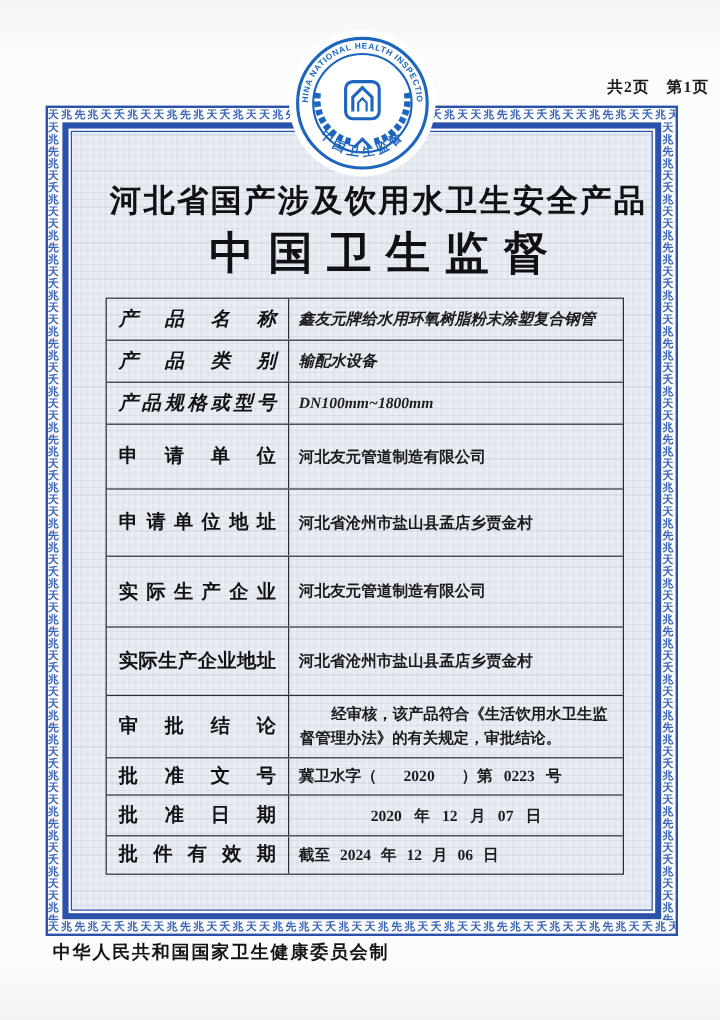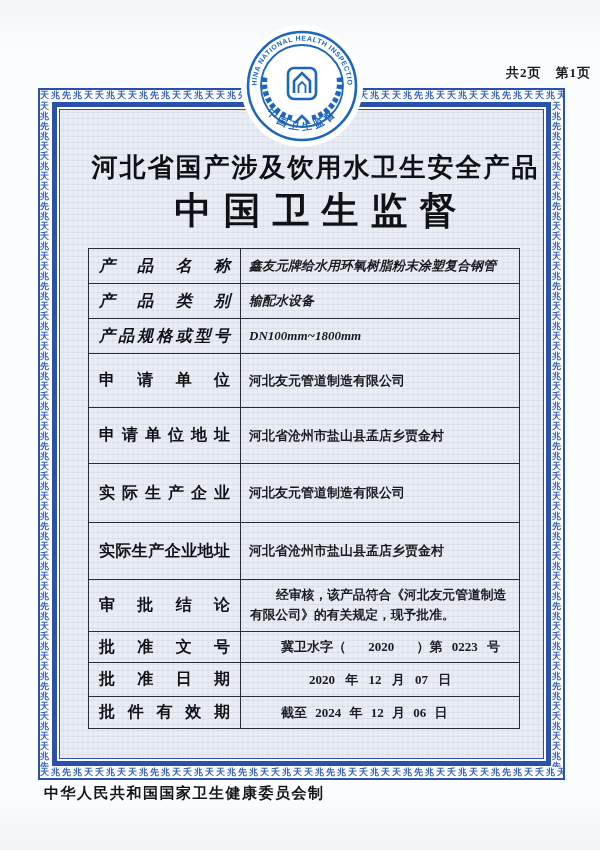--- a/index.html
+++ b/index.html
@@ -54,21 +54,21 @@
     font-size:37px;font-weight:bold;color:#101114;letter-spacing:12px;text-indent:12px;
   }
   
   .doc-table{
     position:absolute;left:88px;top:248px;width:432px;
     border:1px solid #2b2d30;box-sizing:border-box;
   }
   .row{display:flex;border-bottom:1px solid #2b2d30;box-sizing:border-box;}
   .row:last-child{border-bottom:none;}
   .h35{height:35px;font-style:italic;} .h54{height:54px;} .h56{height:56px;} .h59{height:59px;}
-  .h57{height:57px;justify-content:center;} .h52{height:52px;} .h31{height:31px;gap:32px;} .h34{height:34px;}
+  .h57{height:57px;justify-content:center;} .h52{height:52px;} .h31{height:31px;} .h34{height:34px;}
   .lab{
     width:152px;flex:0 0 152px;border-right:1px solid #2b2d30;
     display:flex;align-items:center;padding:0 10px;box-sizing:border-box;
   }
   .lab span{
     display:block;width:100%;text-align:justify;text-align-last:justify;
     font-weight:bold;font-size:16px;color:#111215;
   }
   .val{
     flex:1;display:flex;align-items:center;padding:0 8px;
@@ -168,21 +168,21 @@
     <div class="row h57">
       <div class="lab">
           <span>实际生产企业地址</span>
         </div>
       <div class="val">河北省沧州市盐山县孟店乡贾金村</div>
     </div>
     <div class="row h52">
       <div class="lab">
           <span>审批结论</span>
         </div>
-      <div class="val v-para">经审核，该产品符合《河北友元管道制造有限公司》的有关规定，现予批准。</div>
+      <div class="val v-para">经审核，该产品符合《生活饮用水卫生监督管理办法》的有关规定，审批结论。</div>
     </div>
     <div class="row h31">
       <div class="lab">
           <span>批准文号</span>
         </div>
       <div class="val v-doc">冀卫水字（　 2020 　）第 0223 号</div>
     </div>
     <div class="row h34">
       <div class="lab">
           <span>批准日期</span>

